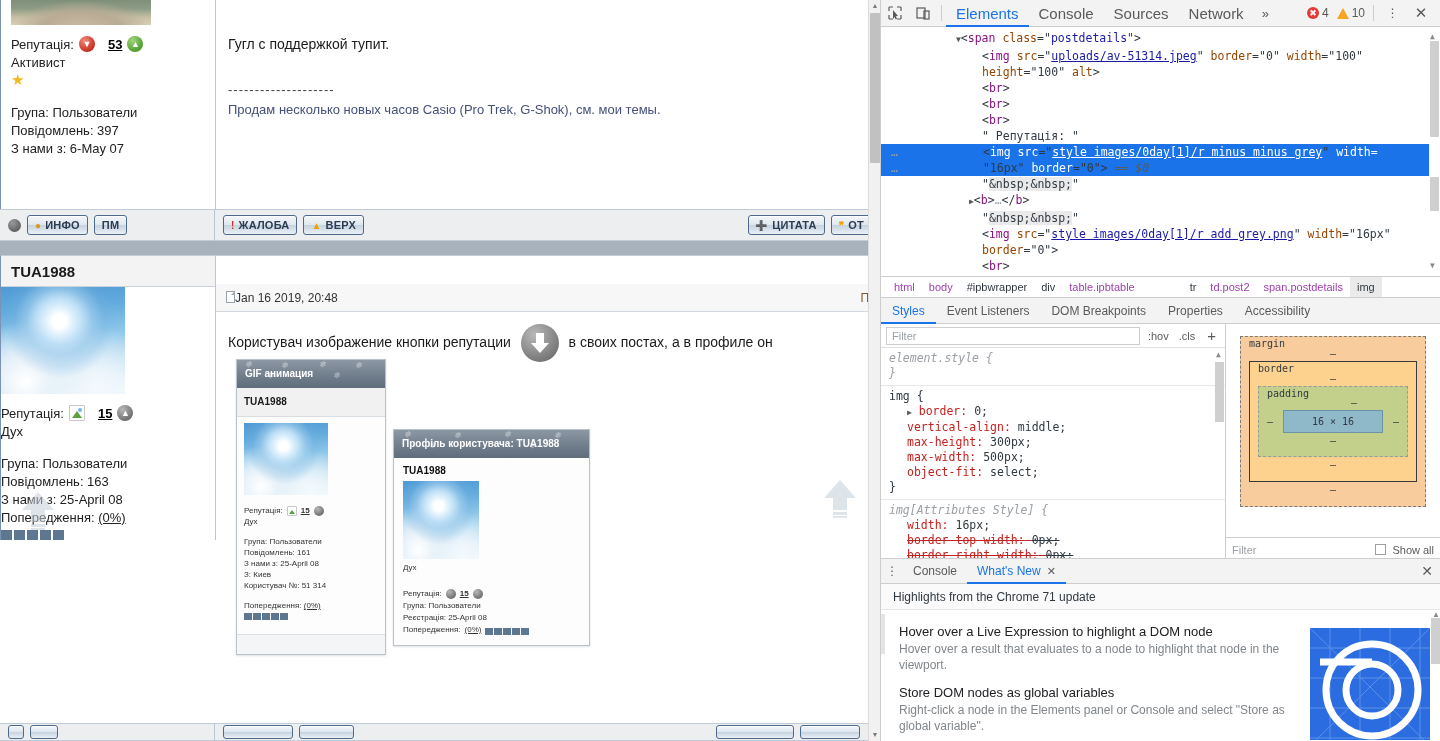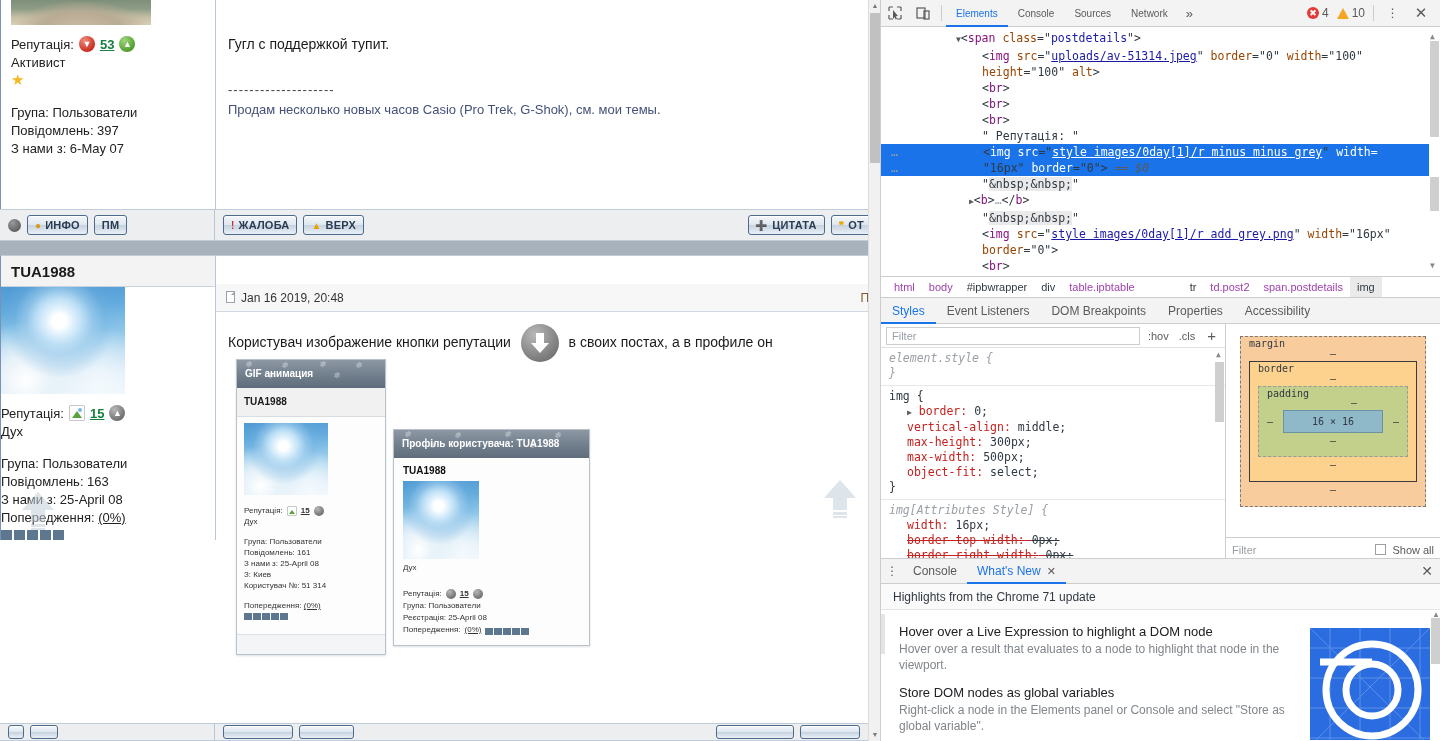--- a/index.html
+++ b/index.html
@@ -74,21 +74,21 @@
       radial-gradient(ellipse at 20% 88%, #ffffff 0%, #e8f2f9 18%, rgba(220,236,248,0) 45%),
       radial-gradient(ellipse at 78% 92%, #f3f9fd 0%, rgba(226,240,250,0) 42%),
       linear-gradient(175deg, #4f9ad4 0%, #63abdd 22%, #8dc6ea 45%, #b9dcf1 66%, #dcecf7 84%, #eff7fc 100%);
   }
   .avatar.person {
     background:
       radial-gradient(ellipse at 50% 120%, #cdbda6 0%, #b9ab94 40%, rgba(160,160,140,0) 70%),
       linear-gradient(180deg,#7e8f7a 0%, #8d9c85 35%, #c7c0a6 70%, #d8cfb4 100%);
   }
   .replabel { margin-top: 11px; font-size: 13px; color: #222; display: flex; align-items: center; gap: 5px; }
-  .repnum { font-weight: bold; text-decoration: underline; color: #15803d; }
+  .repnum { font-weight: bold; text-decoration: underline; color: #000000; margin-left: 8px; }
   .icon-rep {
     width: 16px; height: 16px; border-radius: 50%;
     display: inline-flex; align-items: center; justify-content: center;
     font-size: 9px; color: #fff; line-height: 1;
   }
   .icon-rep.minus { background: radial-gradient(circle at 35% 28%, #f08a7a, #c62a1c 75%); }
   .icon-rep.plus  { background: radial-gradient(circle at 35% 28%, #9fd47c, #4e9b2a 75%); }
   .icon-rep.grey  { background: radial-gradient(circle at 35% 28%, #b7b7b7, #6d6d6d 75%); }
   .icon-broken {
     width: 16px; height: 16px; display: inline-block;
@@ -138,21 +138,21 @@
   .btn .gl.person { color: #d79a22; }
   .spacer { flex: 1; }
 
   .phead {
     display: flex; align-items: center;
     height: 28px;
     background: #f3f3f3;
     border-bottom: 1px solid #d2d8df;
   }
   .phead .hr { flex: 1; display: flex; align-items: center; padding: 0 10px; justify-content: space-between; color: #333; font-size: 12px; }
-  .pagedot { display: inline-flex; align-items: flex-start; gap: 6px; }
+  .pagedot { display: inline-flex; align-items: flex-start; }
   .doc-icon { width: 9px; height: 12px; border: 1px solid #9aa3ab; background: #fff; display: inline-block; position: relative;}
   .doc-icon:after { content:""; position:absolute; right:-1px; top:-1px; border-left:4px solid transparent; border-bottom:4px solid #9aa3ab;}
   .greyband { height: 14px; background: #a8b2bd; }
 
   .pbody { padding: 14px 12px 10px 12px; font-size: 14px; line-height: 20px; color: #1b1b1b; }
   .sig { color: #44507a; font-size: 13px; }
   .dashes { color: #444; letter-spacing: 1px; font-size: 13px; }
   .arrow-circle {
     display: inline-block; vertical-align: middle; width: 38px; height: 38px;
     border-radius: 50%;
@@ -210,21 +210,21 @@
   }
   .dt-toolbar {
     display: flex; align-items: center; height: 27px;
     border-bottom: 1px solid #cdcdcd; background: #f3f3f3;
     font-family: "Liberation Sans", sans-serif;
   }
   .dt-icbtn { width: 28px; height: 27px; display: flex; align-items: center; justify-content: center; }
   .dt-sep { width: 1px; height: 16px; background: #cdcdcd; margin: 0 4px; }
   .dt-tab {
     padding: 0 10px; height: 27px; display: flex; align-items: center;
-    font-size: 10px; color: #5a5a5a; cursor: default;
+    font-size: 15px; color: #5a5a5a; cursor: default;
   }
   .dt-tab.active { color: #1a73e8; box-shadow: inset 0 -2px 0 #1a73e8; }
   .dt-more { padding: 0 8px; color: #5a5a5a; font-size: 13px; }
   .dt-right { margin-left: auto; display: flex; align-items: center; gap: 4px; padding-right: 6px; font-size: 12px; }
   .err-pill { display: inline-flex; align-items: center; gap: 3px; color: #5a5a5a; }
   .err-dot { width: 12px; height: 12px; border-radius: 50%; background: #e53935; color: #fff; font-size: 9px; display:inline-flex;align-items:center;justify-content:center;}
   .warn-tri { width: 0; height: 0; border-left: 6px solid transparent; border-right: 6px solid transparent; border-bottom: 11px solid #f5a623; position: relative;}
   .kebab { width: 22px; text-align: center; color: #5a5a5a; letter-spacing: 1px; }
   .closex { width: 26px; text-align: center; color: #5a5a5a; font-size: 15px; }
 

